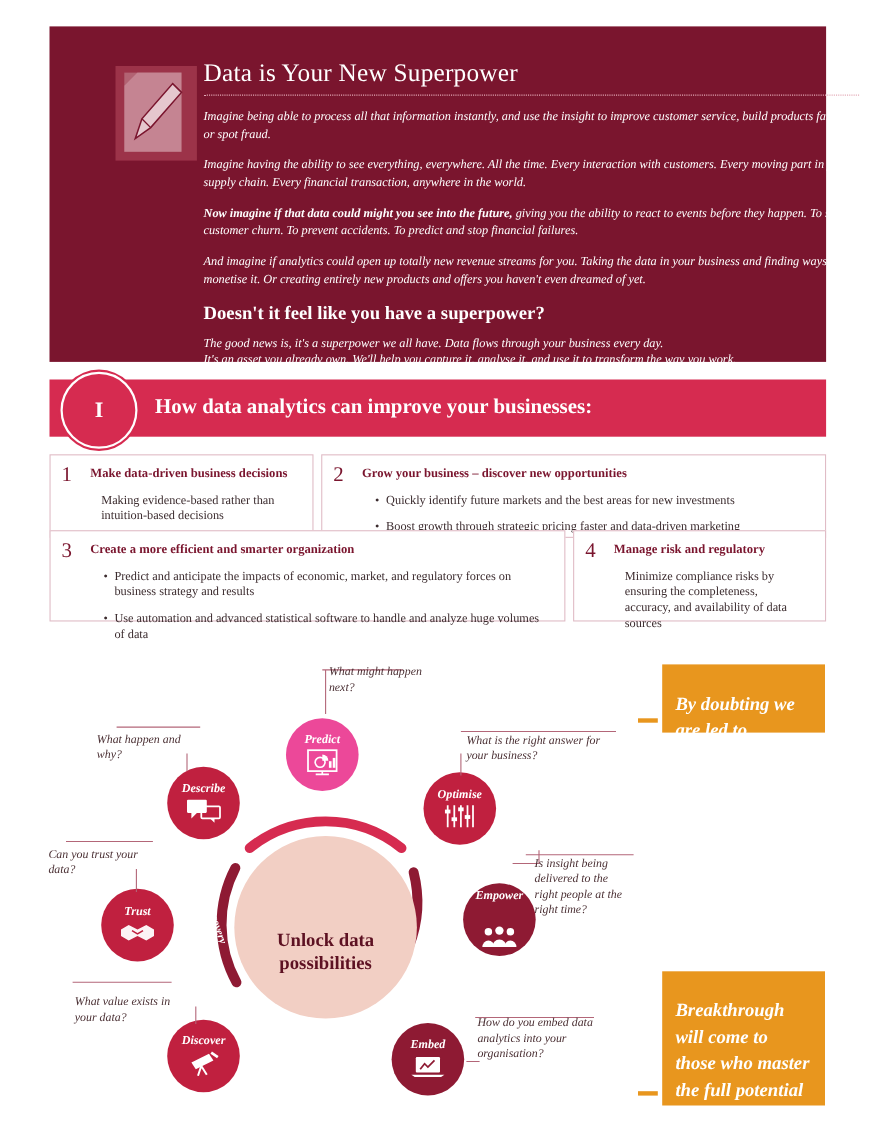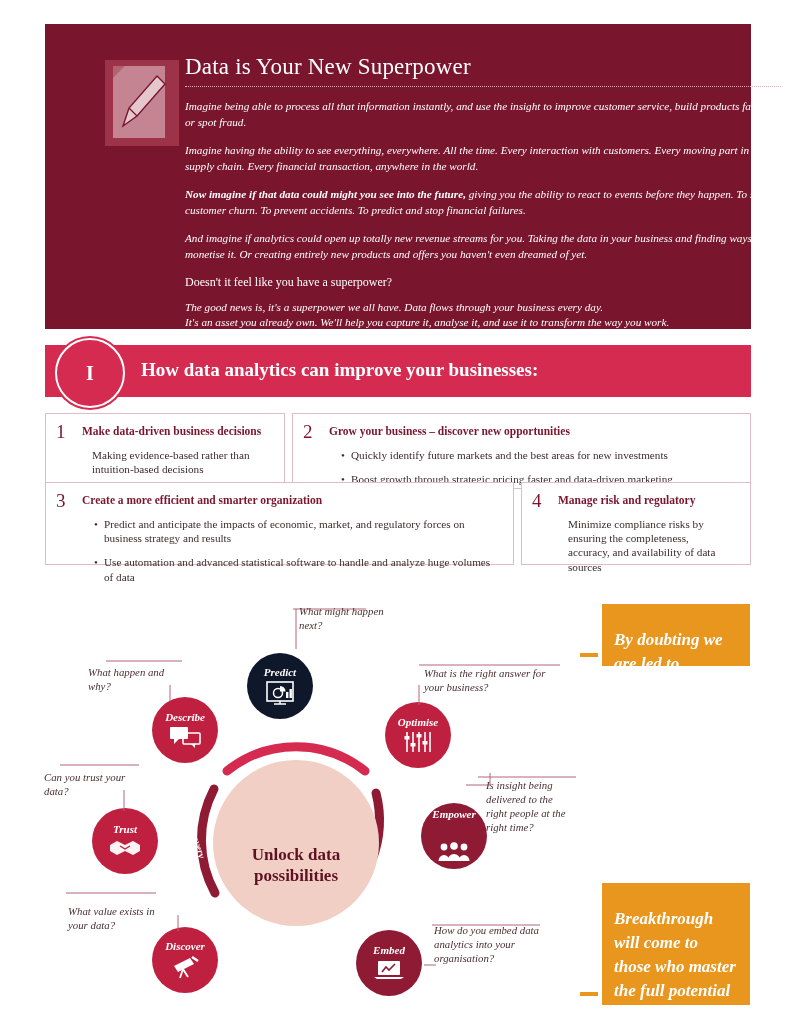--- a/index.html
+++ b/index.html
@@ -55,22 +55,22 @@
     margin: 4px 0 12px 0;
   }
   .hero-p {
     font-size: 11.2px;
     font-style: italic;
     line-height: 1.42;
     margin: 0 0 12px 0;
   }
   .hero-p b { font-style: italic; font-weight: bold; }
   .hero-q {
-    font-size: 12px;
-    font-weight: normal;
+    font-size: 17px;
+    font-weight: bold;
     margin: 0 0 10px 0;
   }
   .hero-p.tight { margin-bottom: 0; }
 
   
   .sec-bar {
     position: absolute;
     left: 45px;
     top: 345px;
     width: 706px;
@@ -311,21 +311,21 @@
 
   <div class="ring-label" style="left:300px;top:155px;transform:rotate(-8deg);">Insights</div>
   <div class="ring-label" style="left:176px;top:258px;transform:rotate(72deg);">Discovery</div>
   <div class="ring-label" style="left:355px;top:240px;transform:rotate(78deg);transform-origin:left top;">Actions and outcomes</div>
 
   <div class="center-circle">
     <span>Unlock data possibilities</span>
   </div>
 
   <div class="node" style="left:259px;top:650px;width:0;height:0;"></div>
-  <div class="node" style="left:247px;top:78px;width:66px;height:66px;background:#0f172a;">
+  <div class="node" style="left:260px;top:78px;width:66px;height:66px;background:#ec4899;">
     <div class="nlabel">Predict</div>
     <span>
       <svg width="30" height="26" viewBox="0 0 30 26">
         <rect x="2" y="2" width="26" height="19" fill="none" stroke="#fff" stroke-width="1.6"></rect>
         <path d="M15 6 A5.5 5.5 0 0 1 20.5 11.5 L15 11.5 Z" fill="#fff"></path>
         <circle cx="13" cy="13" r="4.5" fill="none" stroke="#fff" stroke-width="1.5"></circle>
         <rect x="21" y="12" width="2.4" height="6" fill="#fff"></rect>
         <rect x="24.5" y="9" width="2.4" height="9" fill="#fff"></rect>
         <path d="M15 21 L15 24 M9 24 L21 24" stroke="#fff" stroke-width="1.5"></path>
       </svg>

